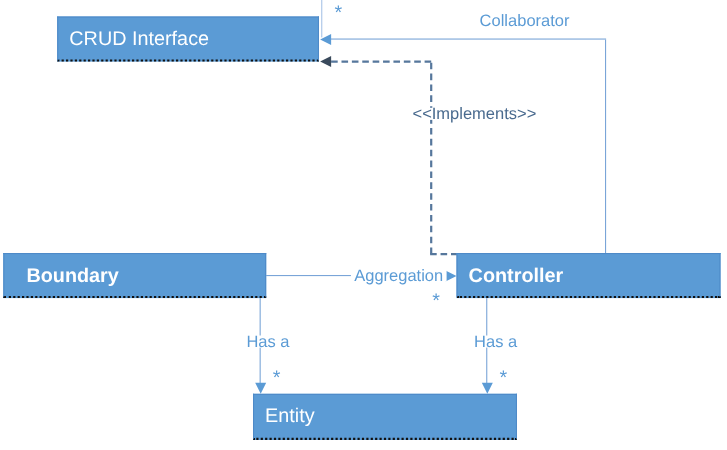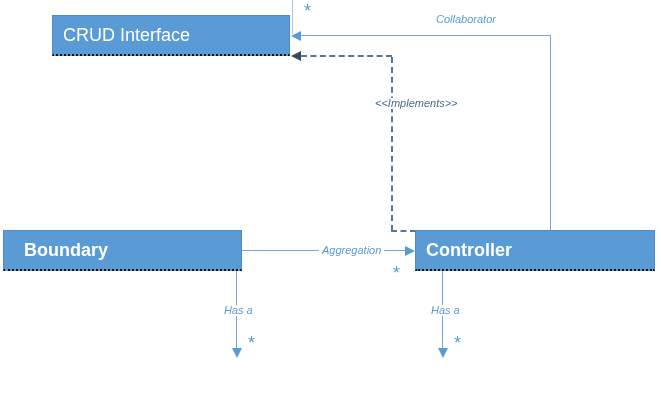--- a/index.html
+++ b/index.html
@@ -34,28 +34,27 @@
   .vline.faint { border-left: 1px solid var(--faint-line, #a9c4e6); }
   
   .arrow { position: absolute; width: 0; height: 0; z-index: 2; }
   .arrow.left  { border-top: 5px solid transparent; border-bottom: 5px solid transparent; border-right: 10px solid var(--solid-arrow, #5b9bd5); }
   .arrow.left.dark { border-right-color: var(--dashed-arrow, #3a4a5c); }
   .arrow.right { border-top: 5px solid transparent; border-bottom: 5px solid transparent; border-left: 10px solid var(--solid-arrow, #5b9bd5); }
   .arrow.down  { border-left: 5px solid transparent; border-right: 5px solid transparent; border-top: 10px solid var(--solid-arrow, #5b9bd5); }
   
   .conn-label {
     position: absolute;
-    font-size: 11px;
+    font-size: 15px;
     color: var(--label-text, #5b9bd5);
     background: var(--bg, #ffffff);
     padding: 0 3px;
     white-space: nowrap;
     z-index: 4;
     line-height: 11px;
-    font-style: italic;
   }
   .conn-label.slate { color: var(--implements-text, #4a6b8f); }
   
   .star {
     position: absolute;
     color: var(--star, #5b9bd5);
     font-size: 18px;
     line-height: 14px;
     z-index: 4;
   }
@@ -98,14 +97,17 @@
   </div>
 
   <div class="uml-box bold" style="left:3px; top:230px; width:239px; height:41px;padding-left:20px;">
     <span>Boundary</span>
   </div>
 
   <div class="uml-box" style="left:415px; top:230px; width:240px; height:41px;font-weight:bold;">
     <span>Controller</span>
   </div>
 
+  <div class="uml-box" style="left:230px; top:358px; width:240px; height:42px;">
+    <span>Entity</span>
+  </div>
 
 </div>
 
 </body></html>

